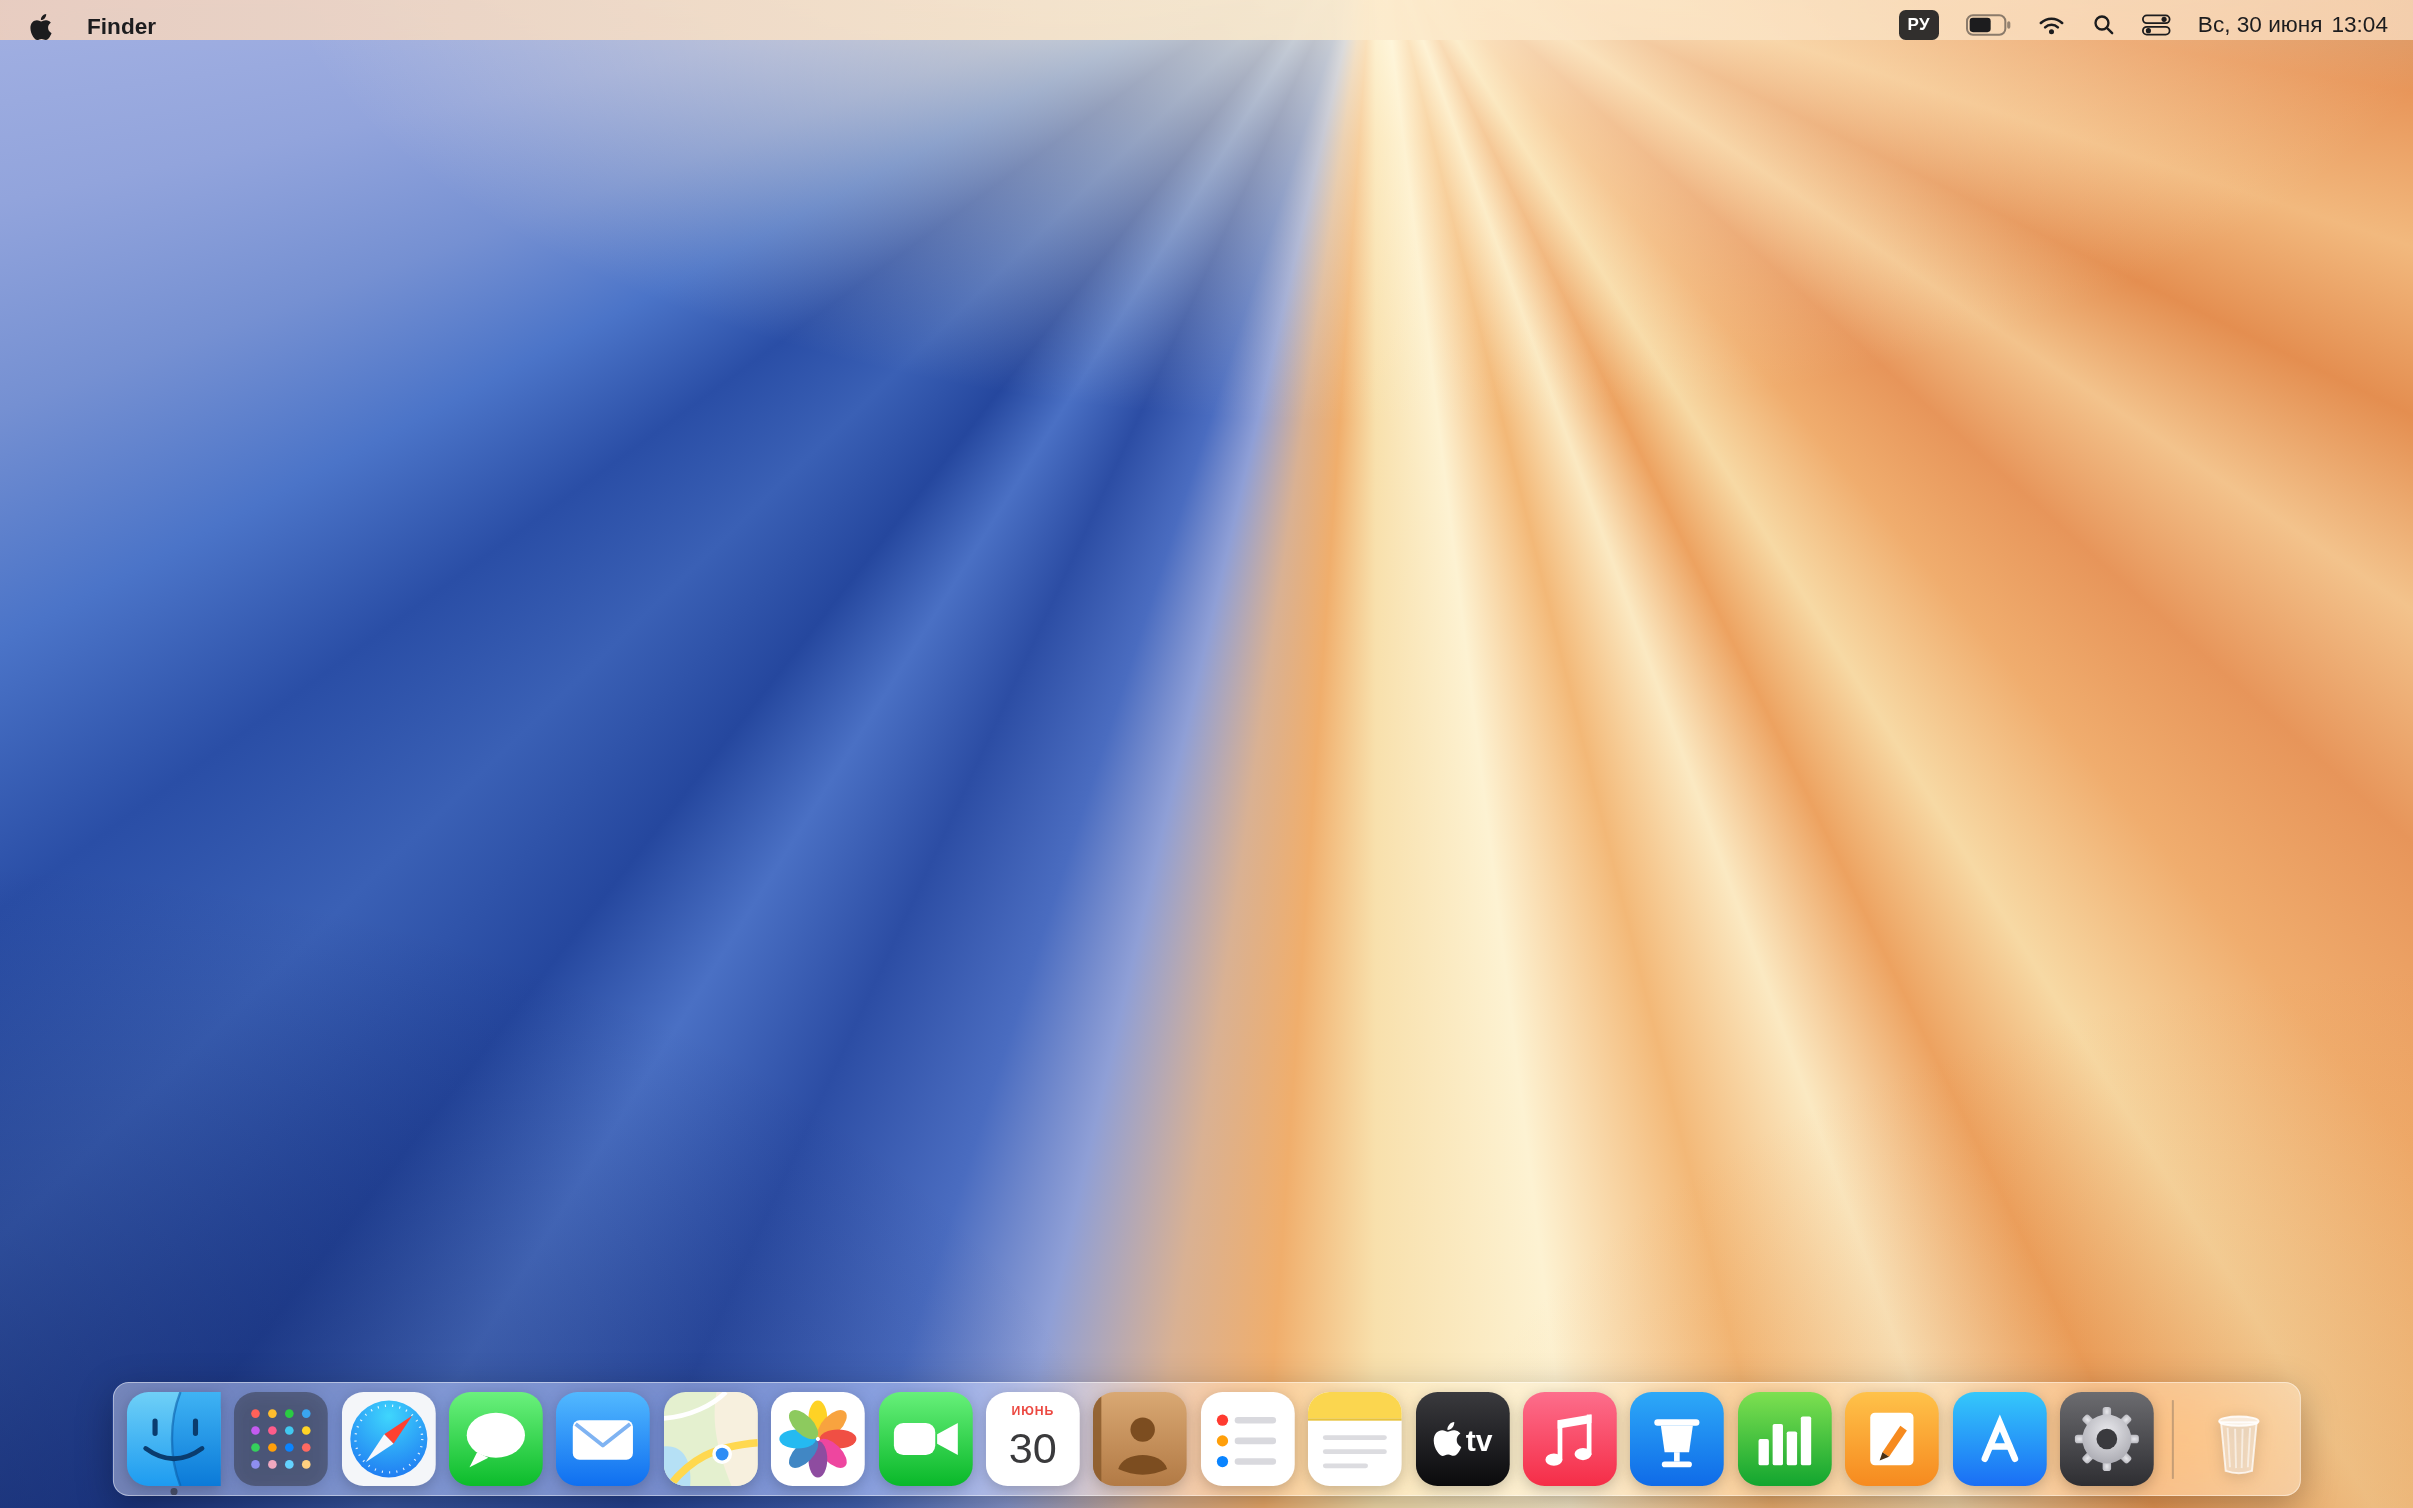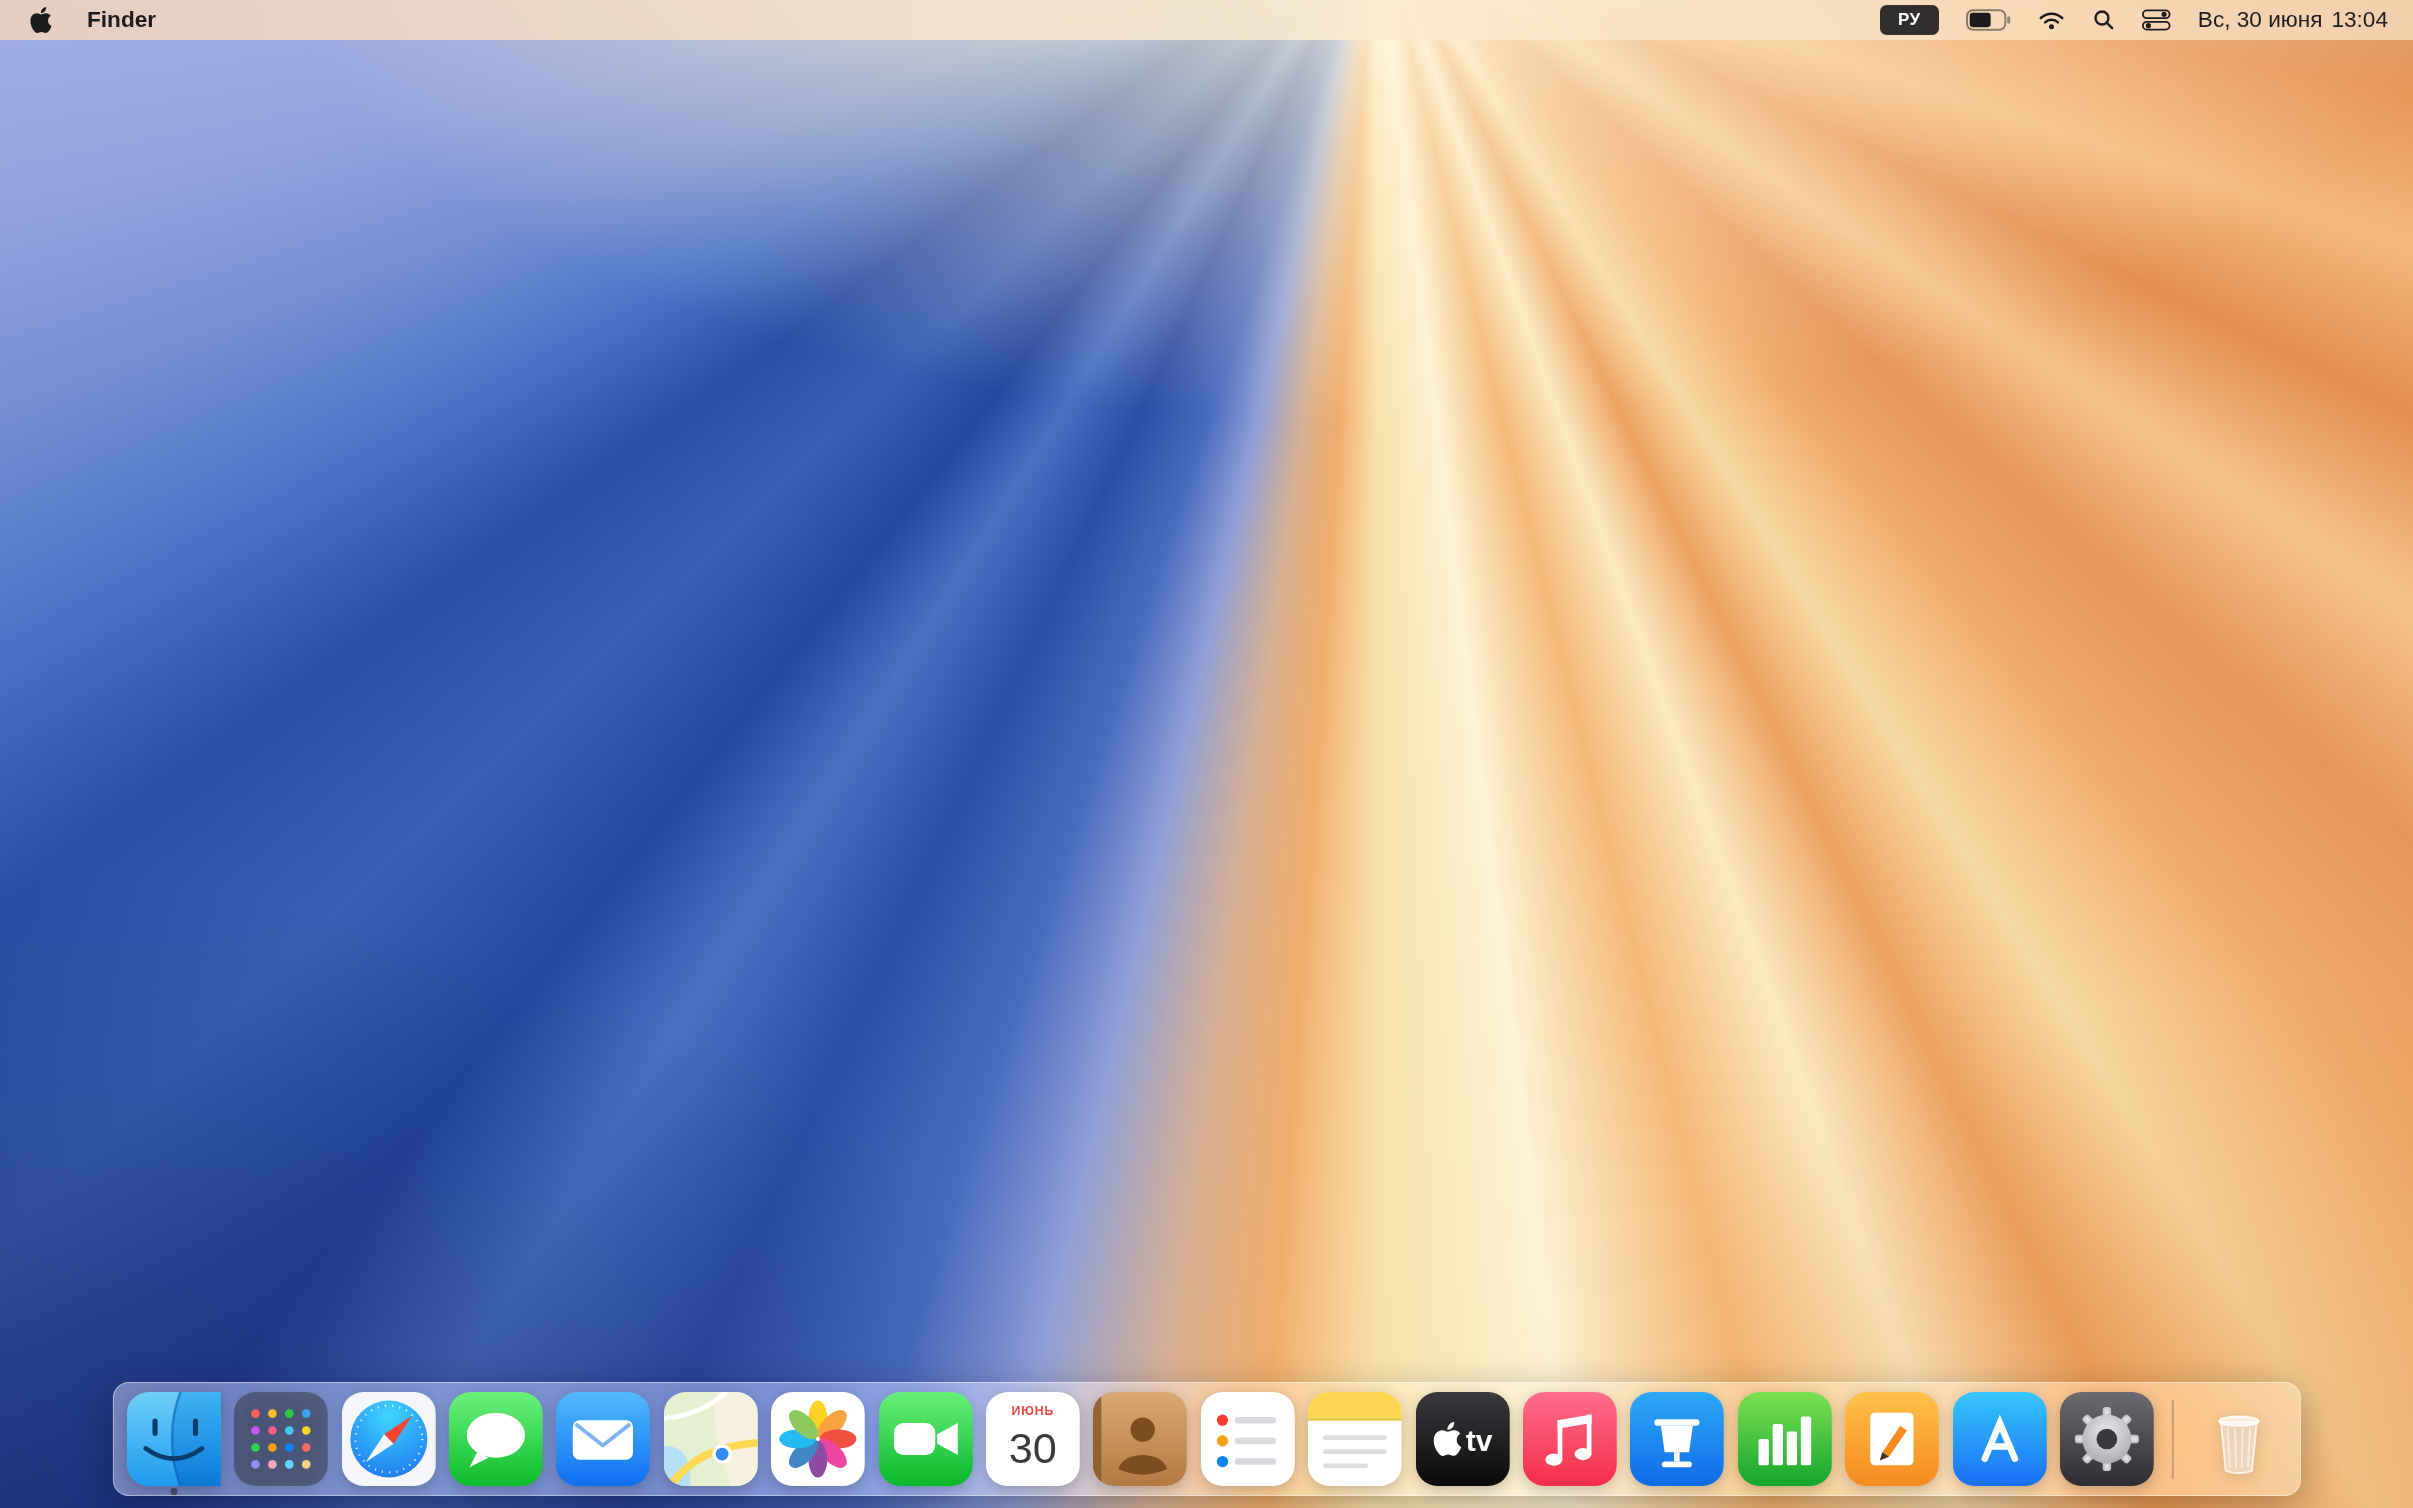--- a/index.html
+++ b/index.html
@@ -19,34 +19,34 @@
         #f3c38c 34deg, #e7955a 42deg, #f0ad6e 50deg, #f7d9a4 58deg, #eda260 64deg,
         #fbe9c2 70deg, #f3b877 76deg, #fdf2d2 83deg, #f8e0ac 90deg, #f0ae6c 94deg,
         #d9b193 98deg, #8f9fd6 103deg, #4a6cc0 108deg, #2c4da4 115deg, #4a70c4 122deg,
         #25479e 128deg, #3a60b5 136deg, #2a4ea6 144deg, #4b74c8 152deg, #7590d2 160deg,
         #92a4dc 168deg, #a2b0e2 176deg, #aab5e5 180deg);
   }
 
   
   .menubar {
     position:absolute; top:0; left:0; right:0; height:40px; z-index:10;
-    display:flex; align-items:center; justify-content:space-between;
+    display:flex; align-items:flex-end; justify-content:space-between;
     background:linear-gradient(90deg, rgba(244,210,186,0.85), rgba(252,235,205,0.85) 55%, rgba(246,215,185,0.85));
     backdrop-filter:blur(34px) saturate(1.4);
     color:#1c1c1e; font-size:22.6px;
   }
   .mb-left { display:flex; align-items:center; gap:35px; padding-left:30px; }
   .mb-left nav { display:flex; gap:35px; }
   .mb-item { cursor:default; white-space:nowrap; }
   .app-name { font-weight:700; }
   .apple-menu { display:flex; align-items:center; }
   .mb-right { display:flex; align-items:center; gap:27px; padding-right:25px; }
   .mb-right .mb-status-icon { display:flex; align-items:center; }
   .input-badge {
-    width:59px; height:30px; border-radius:6.7px; background:rgba(28,28,30,0.9);
+    width:40px; height:30px; border-radius:6.7px; background:rgba(28,28,30,0.9);
     color:#fff; font-size:17px; font-weight:600; letter-spacing:0.4px;
     display:flex; align-items:center; justify-content:center;
   }
   .clock { display:flex; gap:9px; white-space:nowrap; }
 
   
   .dock {
     position:absolute; bottom:11.7px; left:50%; transform:translateX(-50%); z-index:10;
     display:flex; align-items:center; gap:13.4px; padding:9.2px 13.4px;
     border-radius:16px;

